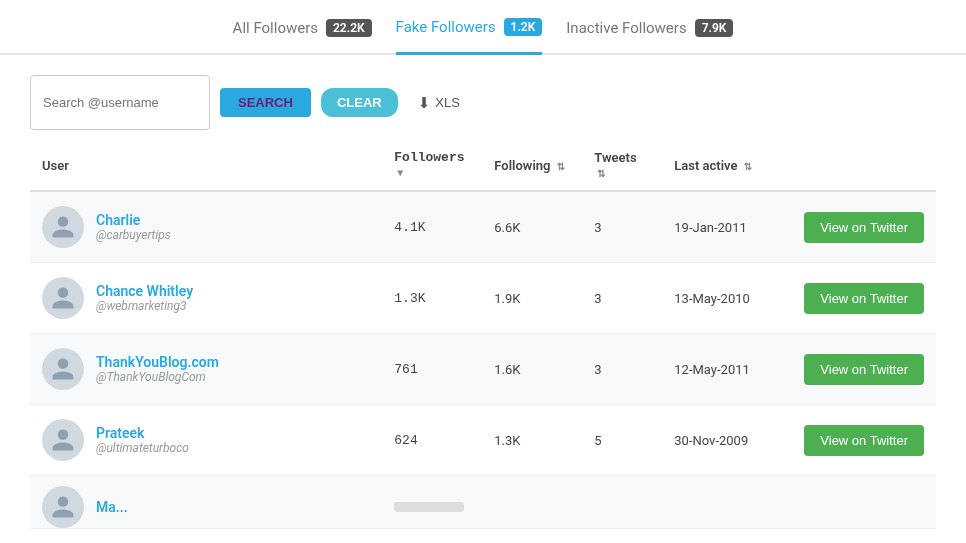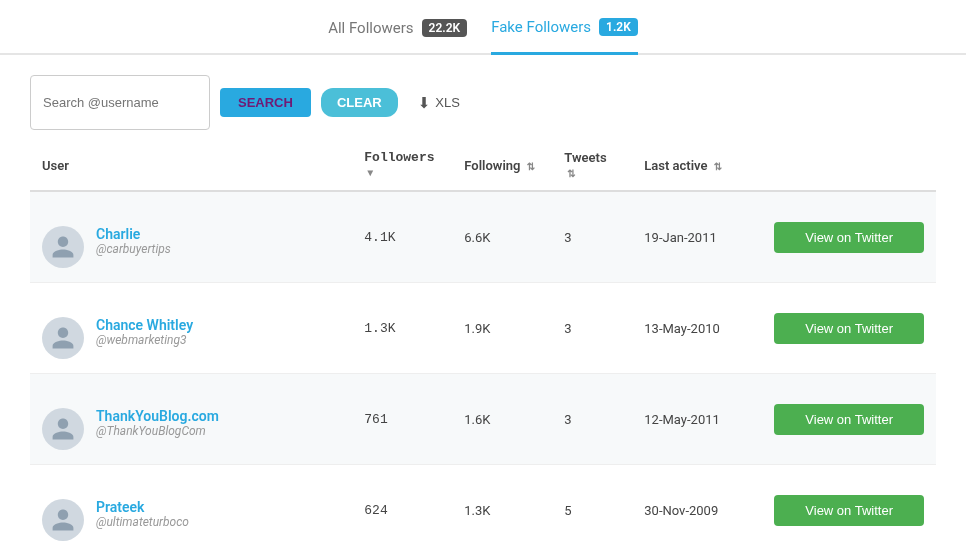--- a/index.html
+++ b/index.html
@@ -135,23 +135,22 @@
       background: #fff;
     }
     td {
       padding: 14px 12px;
       font-size: 13px;
       color: #444;
       vertical-align: middle;
     }
     .user-cell {
       display: flex;
-      align-items: flex-start;
+      align-items: center;
       gap: 12px;
-      margin-top: 20px;
     }
     .avatar {
       width: 42px;
       height: 42px;
       border-radius: 50%;
       background: #d0d8e0;
       display: flex;
       align-items: center;
       justify-content: center;
       flex-shrink: 0;
@@ -171,21 +170,21 @@
       color: #999;
       font-size: 12px;
       display: block;
       font-style: italic;
     }
     .btn-twitter {
       background: #4caf50;
       color: #fff;
       border: none;
       border-radius: 4px;
-      padding: 8px 31px;
+      padding: 8px 16px;
       font-size: 13px;
       font-weight: 500;
       cursor: pointer;
       white-space: nowrap;
     }
     .col-followers { width: 100px; font-family: Liberation Mono, monospace; }
     .col-following { width: 100px; }
     .col-tweets { width: 80px; }
     .col-lastactive { width: 130px; }
     .col-action { width: 140px; text-align: right; }
@@ -205,20 +204,24 @@
 <body>
 
 <div class="tabs-container">
   <div class="tab">
     <span>All Followers</span>
     <span class="tab-badge">22.2K</span>
   </div>
   <div class="tab active">
     <span>Fake Followers</span>
     <span class="tab-badge">1.2K</span>
+  </div>
+  <div class="tab">
+    <span>Inactive Followers</span>
+    <span class="tab-badge">7.9K</span>
   </div>
 </div>
 
 <div class="toolbar">
   <input class="search-input" type="text" placeholder="Search @username" style="">
   <button class="btn-search">SEARCH</button>
   <button class="btn-clear">CLEAR</button>
   <button class="btn-xls">
     <span class="download-icon">⬇</span>
     <span>XLS</span>

